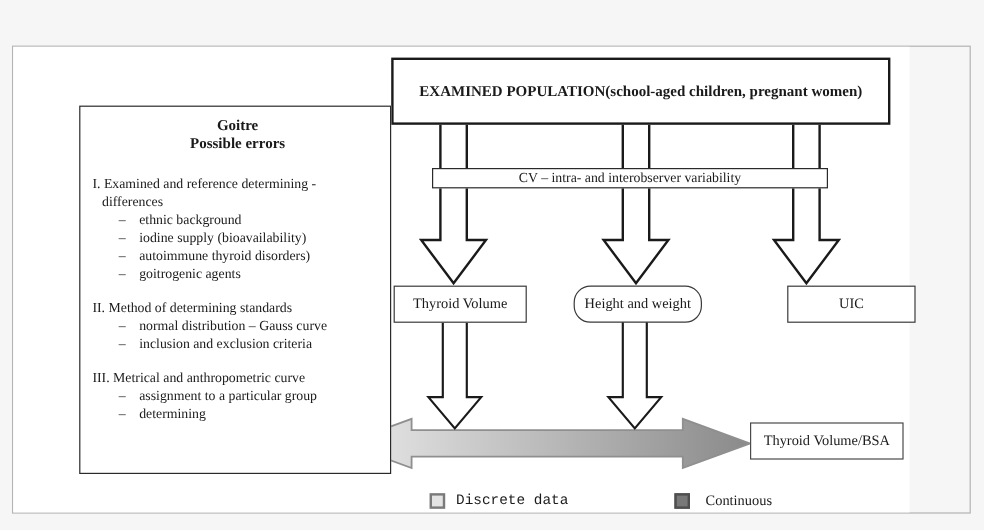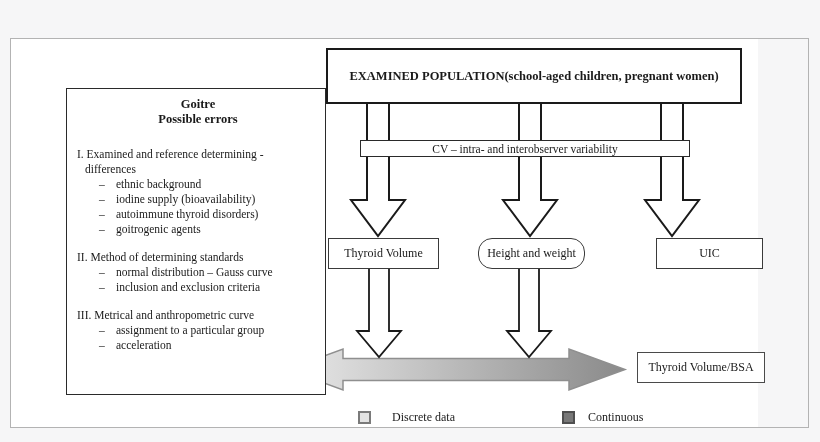--- a/index.html
+++ b/index.html
@@ -20,39 +20,39 @@
              flex-direction:row; font-weight:bold; font-size:12.5px; line-height:17px;margin-left:14px; }
 
   .cv-bar { left:360px; top:140px; width:330px; height:17px; border:1px solid #2a2a2a;
             font-size:11.5px; }
 
   .mid-box { top:238px; height:31px; border:1.5px solid #3a3a3a; font-size:12px; }
   .mid-box.tv  { left:328px; width:111px;text-align:right; }
   .mid-box.hw  { left:478px; width:107px;border-radius:14px; }
   .mid-box.uic { left:620px; width:107px;margin-left:36px; }
 
-  .bsa-box { left:625px; top:352px; width:128px; height:31px; border:1.5px solid #4a4a4a; font-size:12px;margin-left:12px; }
+  .bsa-box { left:625px; top:352px; width:128px; height:31px; border:1.5px solid #4a4a4a; font-size:12px; }
 
   .errors-box { position:absolute; left:66px; top:88px; width:260px; height:307px;
                 border:1.5px solid #2a2a2a; background:#fff; z-index:3; padding:8px 6px 0 10px; }
   .err-title { text-align:center; font-weight:bold; font-size:12.5px; }
   .err-title.second { }
   .err-body { margin-top:20px; font-size:11.5px; line-height:15px; }
   .err-section { margin-bottom:13px; }
   .err-header { }
   .err-header.cont { padding-left:8px; }
   .err-item { display:flex; margin-left:22px; }
   .err-dash { width:17px; flex:0 0 17px; }
   .err-text { flex:1; }
 
   .legend-swatch { position:absolute; width:13px; height:13px; top:411px; z-index:3; }
   .legend-swatch.discrete   { left:358px; background:#e3e3e3; border:2px solid #7a7a7a; }
   .legend-swatch.continuous { left:562px; background:#787878; border:2px solid #4f4f4f; }
   .legend-label { position:absolute; top:410px; font-size:12px; z-index:3; }
-  .legend-label.discrete   { left:392px; }
+  .legend-label.discrete   { left:380px;font-family:Liberation Mono, monospace; }
   .legend-label.continuous { left:588px; }
 </style>
 </head>
 <body>
 
 <div class="page">
 
   <div class="frame">
     <div class="figure-white"></div>
   </div>
@@ -134,21 +134,21 @@
           </div>
         </div>
         <div class="err-section">
           <div class="err-header">III. Metrical and anthropometric curve</div>
           <div class="err-item">
             <span class="err-dash">–</span>
             <span class="err-text">assignment to a particular group</span>
           </div>
           <div class="err-item">
             <span class="err-dash">–</span>
-            <span class="err-text">acceleration</span>
+            <span class="err-text">determining</span>
           </div>
         </div>
       </div>
   </div>
 
   <div class="legend-swatch discrete"></div>
   <div class="legend-label discrete">Discrete data</div>
   <div class="legend-swatch continuous"></div>
   <div class="legend-label continuous">Continuous</div>
 

